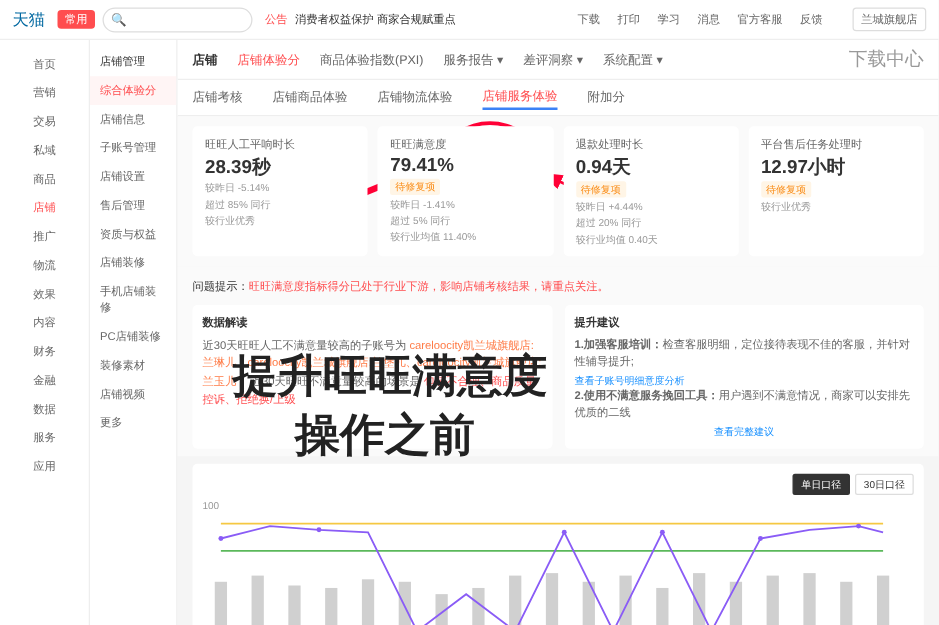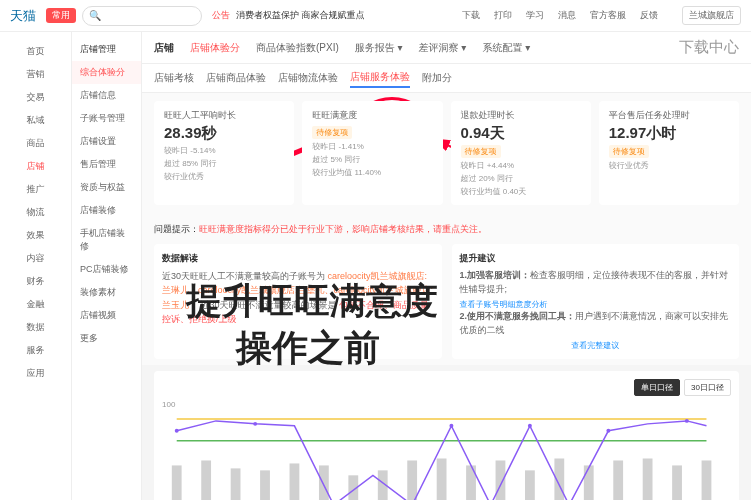--- a/index.html
+++ b/index.html
@@ -20,21 +20,21 @@
 .subnav{width:70px;background:#fff;border-right:1px solid #eee;padding:6px 0;font-size:9px}
 .subnav-item{padding:5px 8px;color:#666;cursor:pointer}
 .subnav-item.active{color:#ff4d4f;background:#fff5f5}
 .subnav-title{padding:5px 8px;color:#333;font-weight:500}
 .main{flex:1;overflow:hidden;padding:0}
 .tabs1{display:flex;align-items:center;padding:6px 12px;background:#fff;border-bottom:1px solid #eee;gap:16px;font-size:10px}
 .tabs1-item{color:#666;cursor:pointer;padding:2px 0}
 .tabs1-item.bold{color:#333;font-weight:600}
 .tabs1-item.active{color:#ff4d4f}
 .tabs1-right{margin-left:auto;font-size:15px;color:#999}
-.tabs2{display:flex;align-items:center;padding:4px 12px;background:#fff;gap:12px;font-size:10px;border-bottom:1px solid #eee}
+.tabs2{display:flex;align-items:center;padding:4px 12px;background:#fff;gap:24px;font-size:10px;border-bottom:1px solid #eee}
 .tabs2-item{color:#666;cursor:pointer;padding:2px 0}
 .tabs2-item.active{color:#ff4d4f;border-bottom:2px solid #3b82f6}
 .date-info{margin-left:auto;font-size:9px;color:#666;display:flex;gap:8px;align-items:center}
 .oldver{border:1px solid #ddd;padding:1px 4px;border-radius:2px}
 .metrics{display:flex;padding:8px 12px;gap:8px;background:#fafafa;position:relative}
 .metric-card{background:#fff;border-radius:4px;padding:8px 10px;flex:1;position:relative}
 .metric-title{font-size:9px;color:#666;margin-bottom:2px}
 .metric-value{font-size:15px;font-weight:600;color:#333}
 .metric-sub{font-size:8px;color:#999;margin-top:2px}
 .red-circle{position:absolute;border:3px solid #ff0036;border-radius:50%;width:70px;height:50px;top:4px;left:215px;pointer-events:none}
@@ -155,20 +155,21 @@
         </svg>
       <div class="metric-card">
         <div class="metric-title">旺旺人工平响时长</div>
         <div class="metric-value">28.39秒</div>
         <div class="metric-sub"><span>较昨日 -5.14%</span></div>
         <div class="metric-sub"><span>超过 85% 同行</span></div>
         <div class="metric-sub"><span>较行业优秀</span></div>
       </div>
       <div class="metric-card">
         <div class="metric-title">旺旺满意度</div>
+        <div class="metric-value">79.41%</div>
         <div class="wait-repair">待修复项</div>
         <div class="metric-sub"><span>较昨日 -1.41%</span></div>
         <div class="metric-sub"><span>超过 5% 同行</span></div>
         <div class="metric-sub"><span>较行业均值 11.40%</span></div>
       </div>
       <div class="metric-card">
         <div class="metric-title">退款处理时长</div>
         <div class="metric-value">0.94天</div>
         <div class="wait-repair">待修复项</div>
         <div class="metric-sub"><span>较昨日 +4.44%</span></div>

